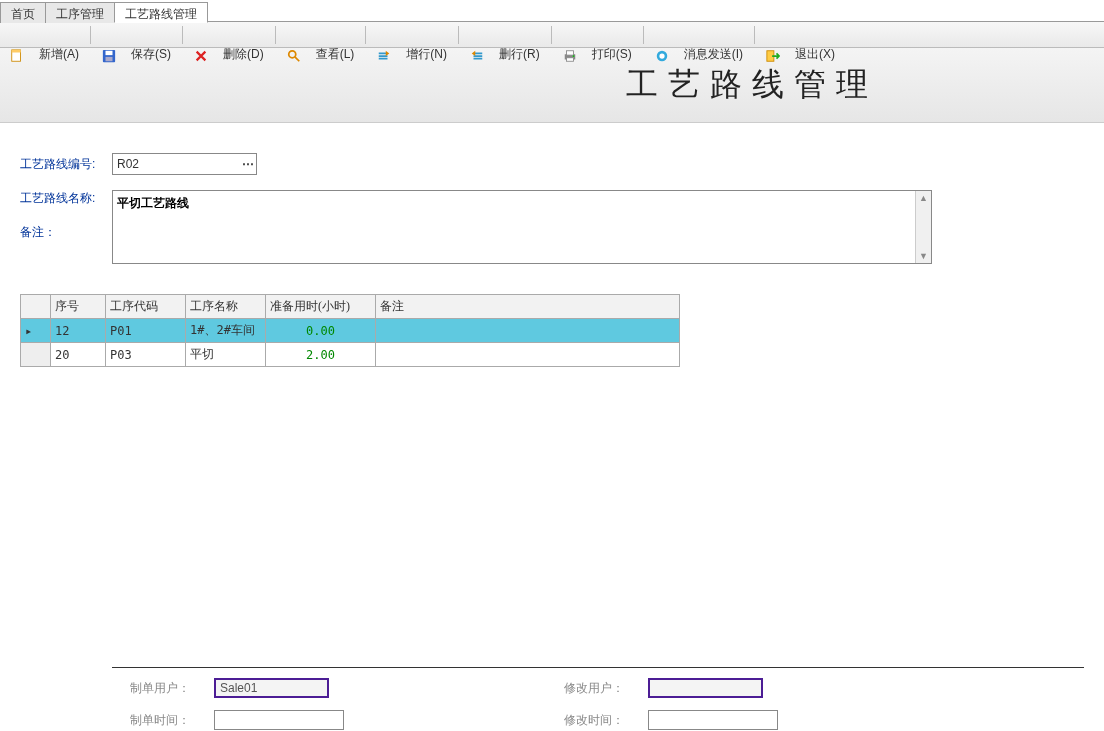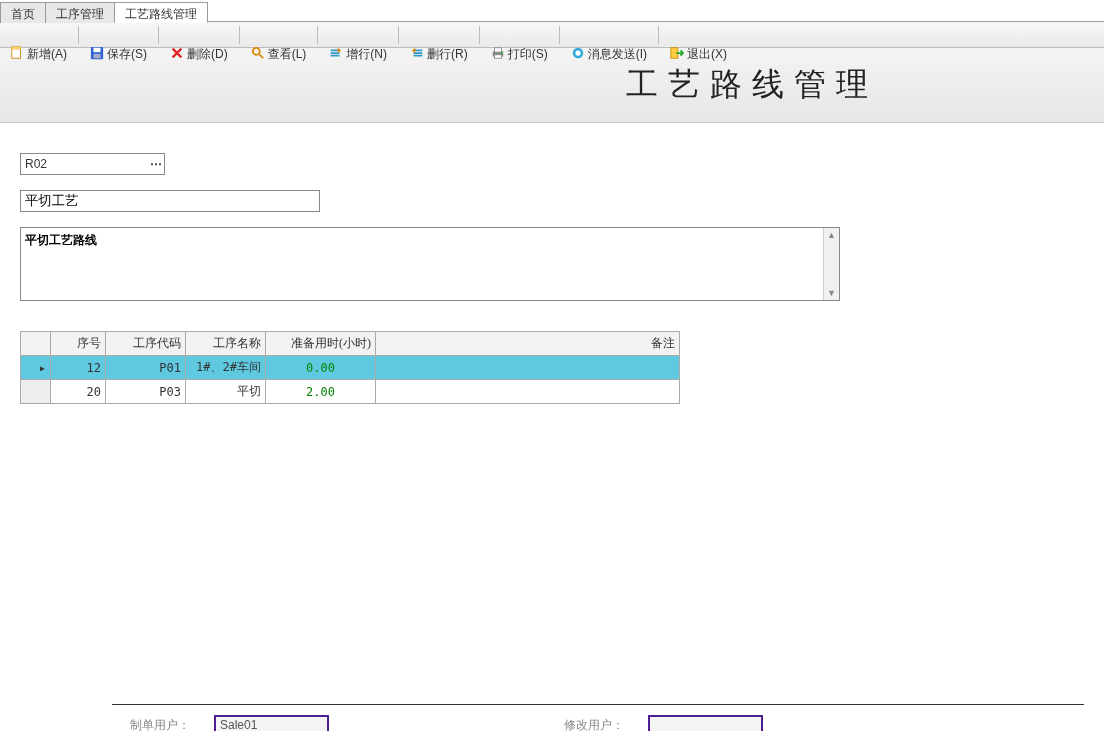--- a/index.html
+++ b/index.html
@@ -3,21 +3,21 @@
 <meta charset="utf-8">
 <style>
 * { box-sizing: border-box; margin: 0; padding: 0; }
 body { font-family: "Microsoft YaHei", Arial, sans-serif; font-size: 12px; background: #fff; color: #333; }
 
 .tabs { display: flex; border-bottom: 1px solid #999; background: #fff; height: 22px; }
 .tab { padding: 3px 10px; border: 1px solid #999; border-bottom: none; margin-right: -1px; background: #e8e8e8; cursor: pointer; position: relative; top: 2px; }
 .tab.active { background: #fff; border-bottom: 1px solid #fff; z-index: 2; }
 
 .toolbar { display: flex; align-items: center; gap: 4px; padding: 3px 5px; background: linear-gradient(#f7f7f7, #e9e9e9); border-bottom: 1px solid #bbb; height: 26px; }
-.tb-btn { display: flex; align-items: flex-start; gap: 3px; padding: 2px 4px; cursor: pointer; border: 1px solid transparent; margin-top: 40px; }
+.tb-btn { display: flex; align-items: flex-end; gap: 15px; padding: 2px 4px; cursor: pointer; border: 1px solid transparent; margin-top: 40px; }
 .sep { width: 1px; height: 18px; background: #bbb; margin: 0 2px; }
 .ic { width: 14px; height: 14px; display: inline-block; }
 
 .header-band { background: linear-gradient(#f4f4f4, #e6e6e6); padding: 15px 0; text-align: center; border-bottom: 1px solid #ccc; }
 .header-band h1 { font-family: "STKaiti", "KaiTi", serif; font-size: 32px; font-weight: normal; letter-spacing: 10px; color: #222; margin-left: 400px; }
 
 .form-area { padding: 30px 20px 10px 20px; display: flex; }
 .form-labels { width: 92px; display: flex; flex-direction: column; gap: 12px; }
 .form-labels div { height: 22px; color: #003399; display: flex; align-items: center; }
 .form-inputs { flex: 1; display: flex; flex-direction: column; gap: 15px; }
@@ -27,21 +27,21 @@
 .input-name { width: 300px; height: 22px; border: 1px solid #888; padding: 0 4px; }
 
 .textarea-wrap { width: 820px; border: 1px solid #888; height: 74px; display: flex; }
 .textarea-wrap textarea { flex: 1; border: none; resize: none; padding: 4px; font-family: inherit; font-size: 12px; outline: none; font-weight: bold; }
 .ta-scroll { width: 16px; background: #f0f0f0; border-left: 1px solid #ccc; display: flex; flex-direction: column; justify-content: space-between; align-items: center; }
 .ta-scroll span { font-size: 9px; color: #888; cursor: pointer; padding: 2px 0; }
 
 .list-wrap { display: flex; padding: 20px 20px 0 20px; }
 .list-label { width: 92px; color: #003399; padding-top: 26px; }
 .grid { flex: 1; max-width: 660px; border: 1px solid #555; border-collapse: collapse; font-family: "SimSun", monospace; }
-.grid th, .grid td { border: 1px solid #aaa; padding: 3px 4px; text-align: right; font-weight: normal; height: 20px; }
+.grid th, .grid td { border: 1px solid #aaa; padding: 3px 4px; text-align: left; font-weight: normal; height: 20px; }
 .grid th { background: #f2f2f2; font-family: "Microsoft YaHei"; }
 .rowhdr { width: 30px; background: #eee; text-align: center; }
 .row-sel { background: #5fc9e0; }
 .row-sel td { background: #5fc9e0; }
 .num { text-align: center !important; color: #008800; font-weight: bold; }
 .tri { color: #333; }
 
 .bottom-block { height: 300px; }
 
 .footer-form { display: flex; gap: 220px; padding: 10px 0 30px 130px; }
@@ -137,26 +137,30 @@
       </svg>
     <span>退出(X)</span>
   </div>
 </div>
 
 <div class="header-band">
   <h1>工艺路线管理</h1>
 </div>
 
 <div class="form-area">
+  <div class="form-labels">
+    <div>工艺路线编号:</div>
+    <div>工艺路线名称:</div>
+    <div>备注：</div>
+  </div>
   <div class="form-inputs">
     <div class="input-code">
       <span>R02</span>
       <span class="dots">⋯</span>
     </div>
-    <input class="input-name" value="平切工艺" style="">
     <div class="textarea-wrap">
       <textarea style="">平切工艺路线</textarea>
       <div class="ta-scroll">
         <span>▲</span>
         <span>▼</span>
       </div>
     </div>
   </div>
 </div>
 

